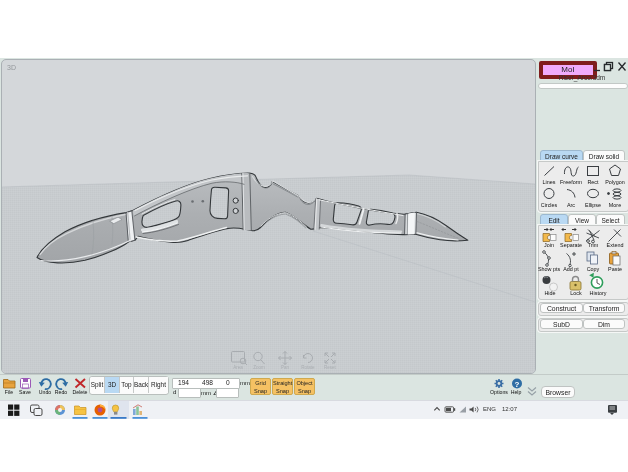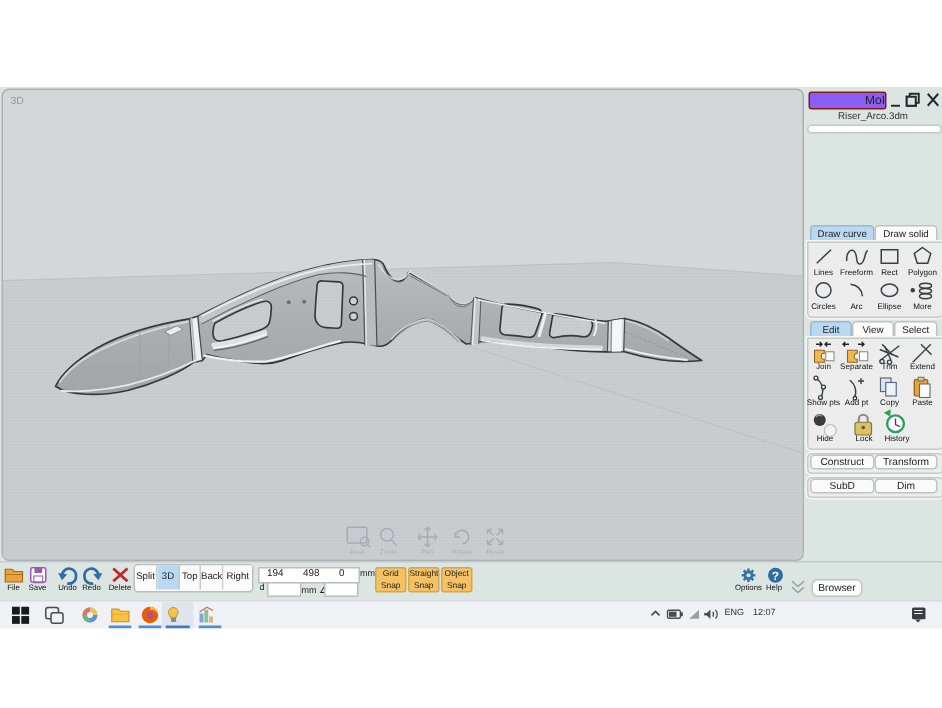--- a/index.html
+++ b/index.html
@@ -4,23 +4,23 @@
 <style>
   html,body{margin:0;padding:0;background:#ffffff;}
   body{width:628px;height:472px;position:relative;overflow:hidden;
        font-family:"Liberation Sans",sans-serif;}
   .abs{position:absolute;}
   #app{left:0;top:58px;width:628px;height:342px;background:#dbe5e1;}
   #canvas{left:1px;top:1px;width:533px;height:313px;background:#d4d7da;
           border:1px solid #aab0b4;border-radius:5px;overflow:hidden;}
   #lbl3d{left:5px;top:4px;font-size:7px;color:#94989c;}
   
-  #moibtn{left:539px;top:3px;width:50px;height:10px;background:#8b5cf6;
-          border:1px solid #7f1d1d;border-radius:2px;font-size:8px;color:#222;
-          text-align:right;line-height:10px;}
+  #moibtn{left:539px;top:3px;width:50px;height:10px;background:#f0abfc;
+          border:4px solid #7f1d1d;border-radius:2px;font-size:8px;color:#222;
+          text-align:center;line-height:10px;}
   #fname{left:536px;top:16px;width:92px;font-size:6.5px;color:#333;text-align:center;}
   #pbar{left:538px;top:25px;width:88px;height:4px;background:#fdfdfd;
         border:1px solid #c2c8c6;border-radius:3px;}
   
   .secbox{left:538px;width:89px;background:#ececec;border:1px solid #c6c9c8;
           border-radius:3px;box-shadow:0 0 0 1px #f5f7f6;}
   .tab{position:absolute;height:11px;font-size:6.5px;color:#222;text-align:center;
        line-height:11px;border:1px solid #bfc3c2;background:#fbfbfb;
        border-radius:3px 3px 0 0;box-sizing:border-box;}
   .tabsel{background:#b9d9f3;border-color:#9cb8cf;}

